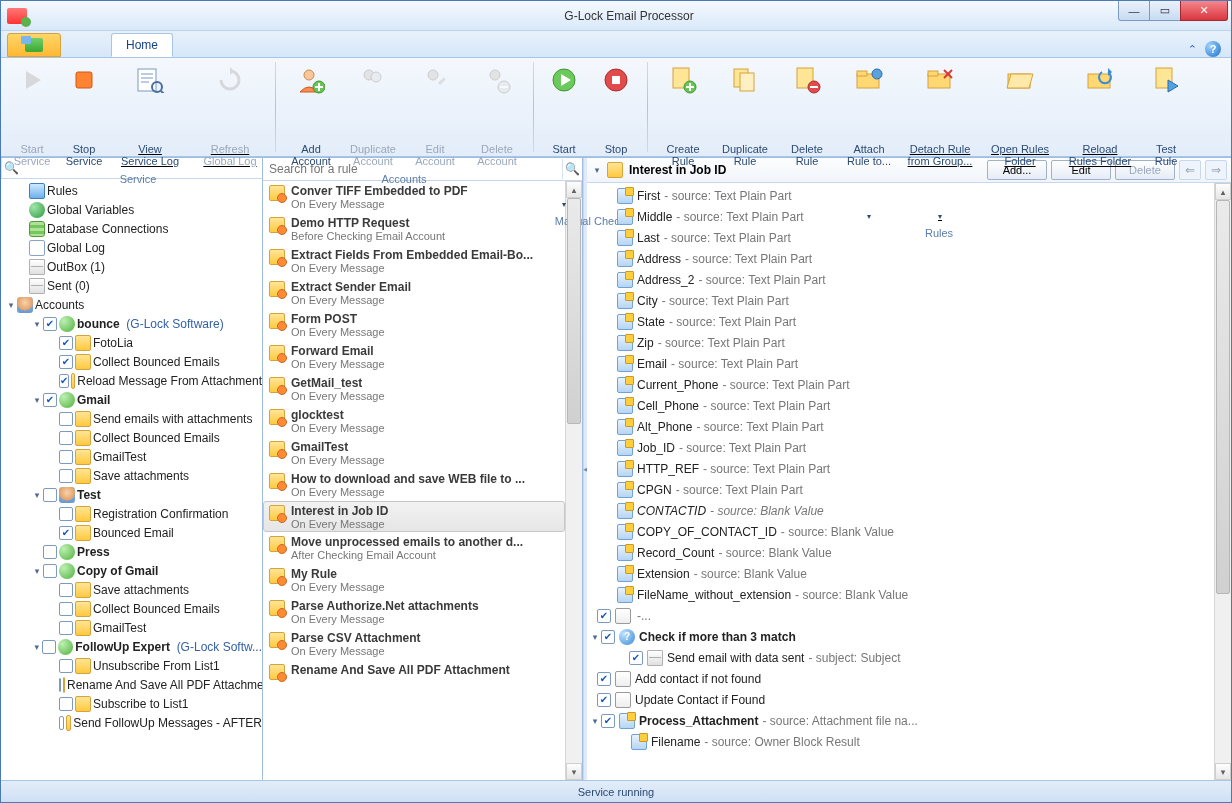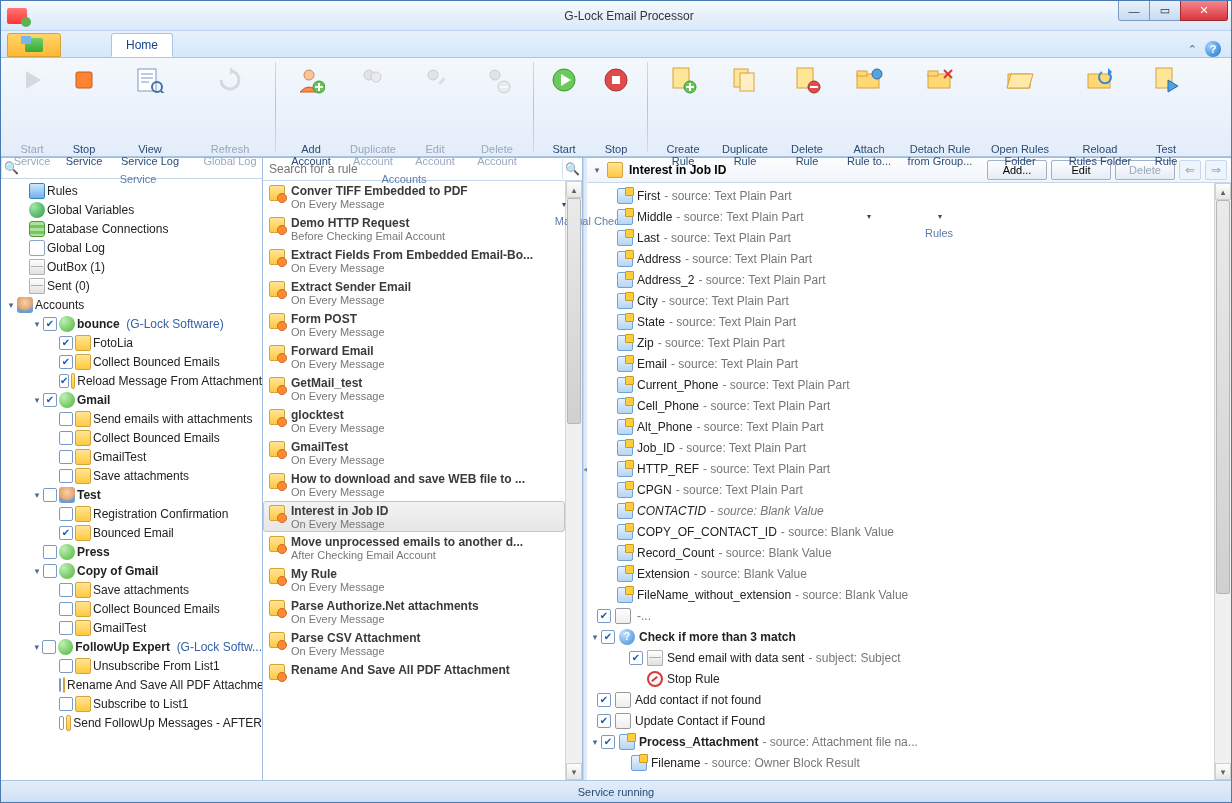--- a/index.html
+++ b/index.html
@@ -29,21 +29,21 @@
 .tabstrip-icons .chevup{font-size:11px;}
 .tabstrip-icons .help{width:16px;height:16px;border-radius:50%;background:radial-gradient(circle at 30% 30%,#9fd2ff,#1a72c8);color:#fff;display:flex;align-items:center;justify-content:center;font-weight:bold;font-size:11px;}
 
 
 .ribbon { height:100px; background:linear-gradient(#f4f8fd,#e3edf9); border-bottom:1px solid #a9c5e6; border-top:1px solid #a9c5e6; display:flex; }
 .group { display:flex; flex-direction:column; padding:2px 6px 0; position:relative; }
 .group + .group::before { content:""; position:absolute; left:0; top:4px; bottom:4px; width:1px; background:linear-gradient(#c9dbf0,#a9c5e6,#c9dbf0); }
 .group-items { display:flex; gap:2px; flex:1; align-items:flex-start; }
 .group-label { text-align:center; color:#5b7ca8; font-size:11px; padding:2px 0 3px; }
 .rbtn { display:flex; flex-direction:column; align-items:center; width:60px; padding:4px 2px; border-radius:3px; cursor:default;gap:47px; }
-.rbtn.wide{width:78px;}
+.rbtn.wide{width:78px;text-decoration:underline;}
 .rbtn.narrow{width:50px;}
 .rbtn .ric { width:32px; height:32px; display:flex; align-items:center; justify-content:center; font-size:22px; }
 .rbtn .rlbl { text-align:center; font-size:11px; color:#2b4b76; line-height:12px; white-space:pre-line; }
 .disabled .rlbl{color:#9aa8bb;}
 .disabled .ric{filter:grayscale(1);opacity:.55;}
 .drop-arrow{font-size:8px;color:#2b4b76;margin-top:-2px;}
 
 
 svg{display:block;}
 
@@ -804,24 +804,20 @@
               <span class="chk on"></span>
               <span class="ic ico-q">?</span>
               <span class="fname">Check if more than 3 match</span>
             </div>
             <div class="frow " style="padding-left: 40px;">
               <span class="chk on"></span>
               <span class="ic ico-mail"></span>
               <span class="fname">Send email with data sent</span>
               <span class="src">  - subject: Subject</span>
             </div>
-            <div class="frow " style="padding-left: 56px;">
-              <span class="ic ico-stopr"></span>
-              <span class="fname">Stop Rule</span>
-            </div>
             <div class="frow " style="padding-left: 8px;">
               <span class="chk on"></span>
               <span class="ic ico-script"></span>
               <span class="fname">Add contact if not found</span>
             </div>
             <div class="frow " style="padding-left: 8px;">
               <span class="chk on"></span>
               <span class="ic ico-script"></span>
               <span class="fname">Update Contact if Found</span>
             </div>

